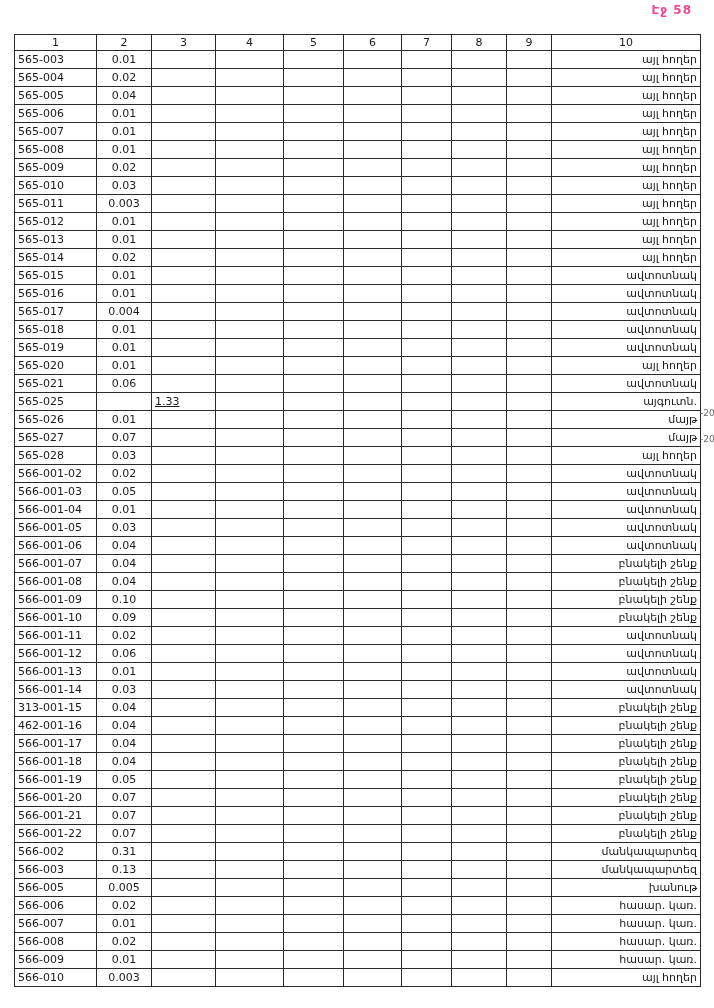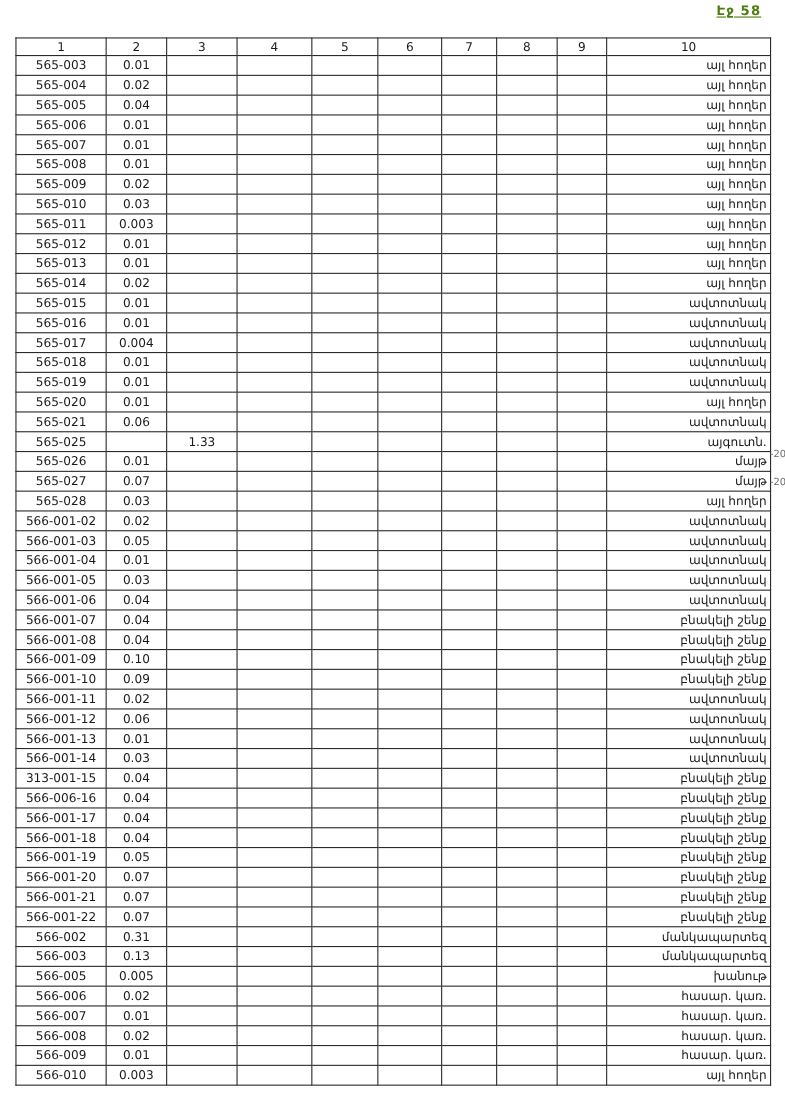--- a/index.html
+++ b/index.html
@@ -10,22 +10,21 @@
     color:#1b1b1b;
     position:relative;
     overflow:hidden;
   }
   .page-label{
     position:absolute;
     top:3px;right:22px;
     font-size:12px;
     font-weight:bold;
     letter-spacing:1px;
-    color:#4d7c0f;
-    text-decoration:underline;
+    color:#ec4899;
   }
   table.scan-table{
     position:absolute;
     left:14px;top:34px;
     width:686px;
     border-collapse:collapse;
     table-layout:fixed;
   }
   .scan-table th, .scan-table td{
     border:1px solid #2a2a2a;
@@ -36,23 +35,23 @@
     line-height:16px;
     overflow:hidden;
     white-space:nowrap;
     color:#1b1b1b;
   }
   .scan-table th{
     text-align:center;
     height:15px;
     line-height:14px;
   }
-  .scan-table td.c1{text-align:center;}
+  .scan-table td.c1{text-align:left;}
   .scan-table td.c2{text-align:center;}
-  .scan-table td.c3{text-align:center;}
+  .scan-table td.c3{text-decoration:underline;}
   .scan-table td.c4,.scan-table td.c5,.scan-table td.c6,
   .scan-table td.c7,.scan-table td.c8,.scan-table td.c9{text-align:center;}
   .scan-table td.c10{text-align:right;}
   .margin-note{
     position:absolute;
     left:700px;
     font-size:9px;
     color:#6a6a6a;
   }
   .margin-note.n0{top:408px;}
@@ -529,21 +528,21 @@
         <td class="c3"></td>
         <td class="c4"></td>
         <td class="c5"></td>
         <td class="c6"></td>
         <td class="c7"></td>
         <td class="c8"></td>
         <td class="c9"></td>
         <td class="c10">բնակելի շենք</td>
       </tr>
       <tr>
-        <td class="c1">566-006-16</td>
+        <td class="c1">462-001-16</td>
         <td class="c2">0.04</td>
         <td class="c3"></td>
         <td class="c4"></td>
         <td class="c5"></td>
         <td class="c6"></td>
         <td class="c7"></td>
         <td class="c8"></td>
         <td class="c9"></td>
         <td class="c10">բնակելի շենք</td>
       </tr>

